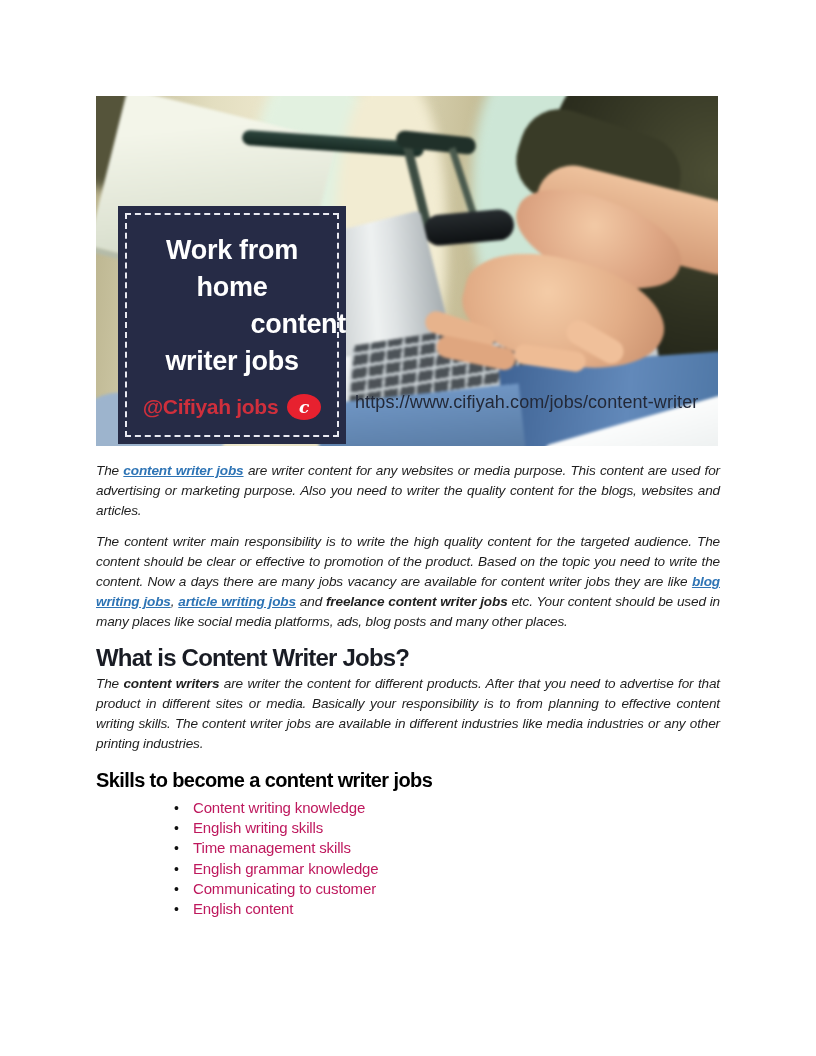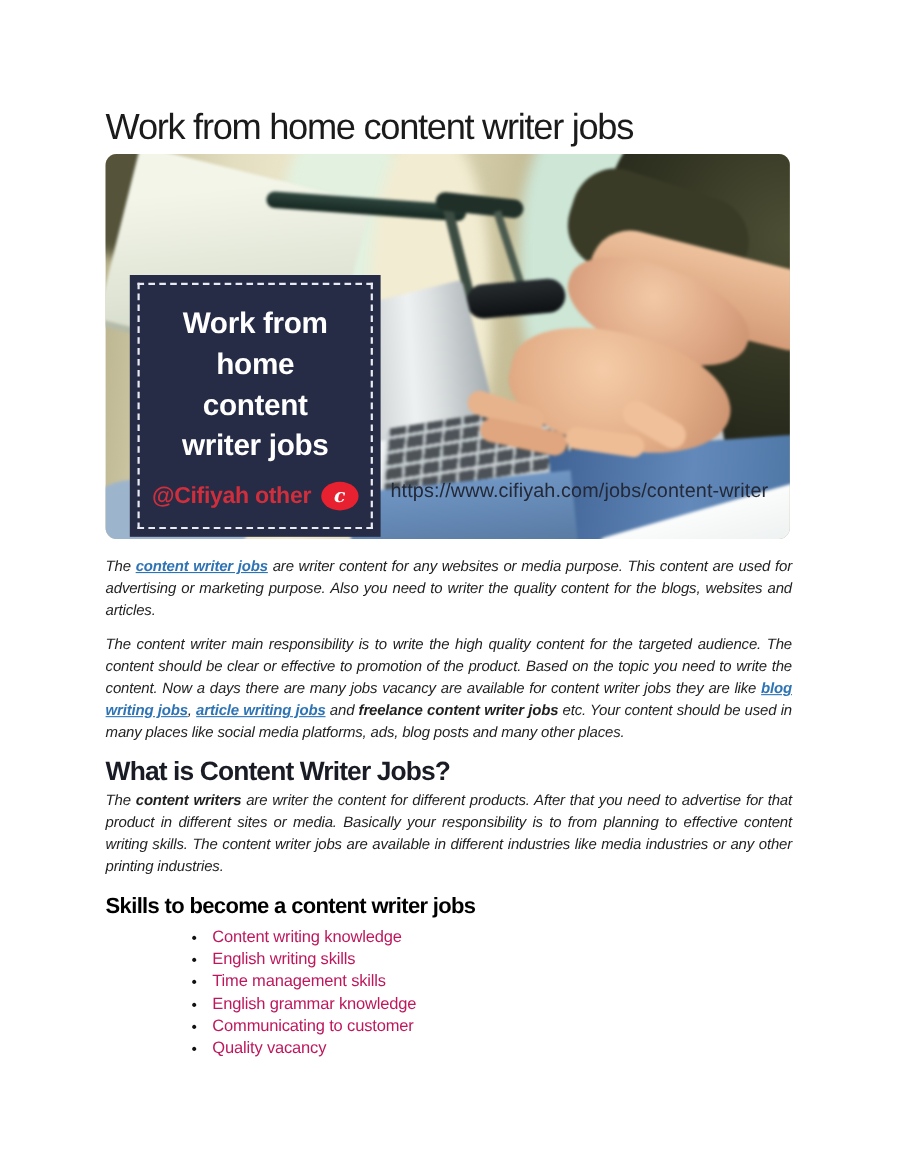--- a/index.html
+++ b/index.html
@@ -13,21 +13,20 @@
   .doc-title{
     margin:0 0 6px 0;font-size:33px;font-weight:400;letter-spacing:-1.2px;
     color:#1b1b1b;line-height:38px;white-space:nowrap;
   }
 
   
   .hero{
     position:relative;width:622px;height:350px;margin:0 0 15px 0;overflow:hidden;
     background:linear-gradient(95deg,#b9b28c 0%,#e3dec0 18%,#efe9cf 30%,#d9d3b2 48%,
                #c4bb94 60%,#cfc7a4 72%,#b1a67f 100%);
-    border-radius:10px;
   }
   .hero *{position:absolute;}
   .photo-soft{inset:-12px;filter:blur(6px);}
   .photo-mid{inset:0;filter:blur(1.5px);}
   .blob{border-radius:45%;}
   .mint1{left:170px;top:-20px;width:120px;height:230px;background:#e2f1e0;}
   .mint2{left:388px;top:-30px;width:120px;height:280px;background:#cde6d6;}
   .cream1{left:252px;top:-10px;width:110px;height:330px;background:#f2ecd2;}
   .cream2{left:498px;top:-20px;width:130px;height:210px;background:#ece4c4;}
   .tan1{left:58px;top:150px;width:150px;height:190px;background:#d9cfa8;}
@@ -113,21 +112,20 @@
     font-size:15px;line-height:20.2px;letter-spacing:-0.15px;color:#be185d;
   }
   ul.skills li::before{content:"\2022";position:absolute;left:0;top:0;font-size:14px;color:#111;}
 </style>
 </head>
 <body>
 
 <div class="page">
   <div class="content">
 
-    <h1 class="doc-title">Work from home content writer jobs</h1>
 
     <div class="hero">
 
       <div class="photo-soft">
         <div class="blob darkTL"></div>
         <div class="blob mint1"></div>
         <div class="blob cream1"></div>
         <div class="blob mint2"></div>
         <div class="blob cream2"></div>
         <div class="blob tan1"></div>
@@ -156,25 +154,25 @@
         <div class="finger f2"></div>
         <div class="finger f3"></div>
         <div class="finger f4"></div>
       </div>
 
       <div class="overlay-box">
         <div class="overlay-dash"></div>
         <div class="overlay-lines">
           <div style="position:static;">Work from</div>
           <div style="position:static;">home</div>
-          <div style="position:static;">content</div>
+          <div style="position:static;text-align:right;">content</div>
           <div style="position:static;">writer jobs</div>
         </div>
         <div class="handle-row">
-          <span class="handle-text">@Cifiyah other</span>
+          <span class="handle-text">@Cifiyah jobs</span>
           <span class="badge">c</span>
         </div>
       </div>
 
       <span class="hero-url">https://www.cifiyah.com/jobs/content-writer</span>
     </div>
 
     <p class="body-par"><span>The </span><a class="link">content writer jobs</a><span> are writer content for any websites or media purpose. This content are used for advertising or marketing purpose. Also you need to writer the quality content for the blogs, websites and articles.</span></p>
 
     <p class="body-par"><span>The content writer main responsibility is to write the high quality content for the targeted audience. The content should be clear or effective to promotion of the product. Based on the topic you need to write the content. Now a days there are many jobs vacancy are available for content writer jobs they are like </span><a class="link">blog writing jobs</a><span>, </span><a class="link">article writing jobs</a><span> and </span><span class="b">freelance content writer jobs</span><span> etc. Your content should be used in many places like social media platforms, ads, blog posts and many other places.</span></p>
@@ -184,17 +182,17 @@
     <p class="body-par"><span>The </span><span class="b">content writers</span><span> are writer the content for different products. After that you need to advertise for that product in different sites or media. Basically your responsibility is to from planning to effective content writing skills. The content writer jobs are available in different industries like media industries or any other printing industries.</span></p>
 
     <h3 class="h3">Skills to become a content writer jobs</h3>
 
     <ul class="skills">
       <li>Content writing knowledge</li>
       <li>English writing skills</li>
       <li>Time management skills</li>
       <li>English grammar knowledge</li>
       <li>Communicating to customer</li>
-      <li>Quality vacancy</li>
+      <li>English content</li>
     </ul>
 
   </div>
 </div>
 
 </body></html>

